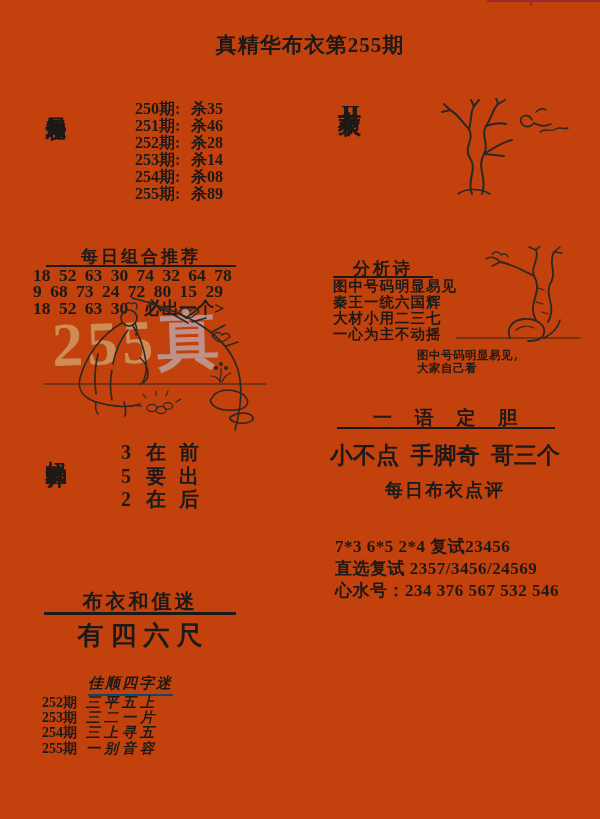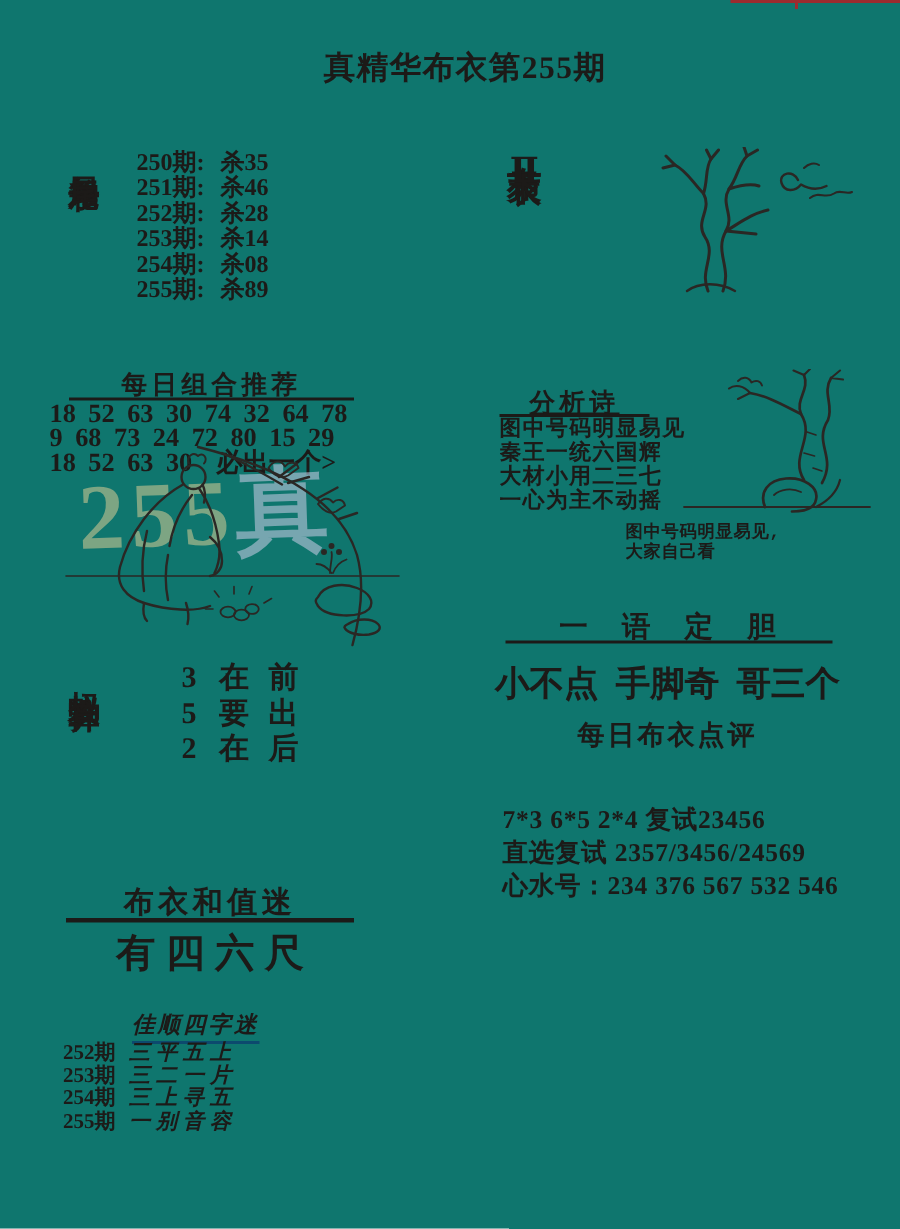--- a/index.html
+++ b/index.html
@@ -1,34 +1,34 @@
 <!DOCTYPE html>
 <html><head>
 <meta charset="utf-8">
 <style>
   html,body{margin:0;padding:0;background:#e8e8e8;}
   .page{
     position:relative;width:600px;height:819px;margin:0 auto;
-    background:#0f766e;overflow:hidden;
+    background:#c2410c;overflow:hidden;
     font-family:"Liberation Serif","DejaVu Serif",serif;
     color:#1c1a18;font-weight:bold;
   }
   .abs{position:absolute;}
   .vlabel{
     writing-mode:vertical-rl;text-orientation:upright;
     font-weight:bold;white-space:nowrap;
   }
   .rule{background:#1c1a18;}
   svg{display:block;}
   
   .title{left:160px;top:31px;width:300px;font-size:21px;letter-spacing:1px;text-align:center;}
   
   .dk-label{left:42px;top:100px;font-size:21px;letter-spacing:1px;}
   .dk-rows{left:91px;top:101px;display:flex;flex-direction:column;font-size:16px;line-height:16.9px;}
-  .dk-row{display:flex;}
+  .dk-row{display:flex;margin-left:44px;}
   .dk-row .p{width:56px;}
   
   .combo-title{left:46px;top:245px;width:190px;font-size:17px;letter-spacing:3px;text-align:center;}
   .combo-rule{left:46px;top:265px;width:190px;height:2px;}
   .combo-lines{left:33px;top:267px;width:222px;font-size:17.5px;line-height:16.3px;word-spacing:4px;}
   .combo-l3{display:flex;gap:16px;}
   
   .wm{left:52px;top:300px;font-size:62px;transform:rotate(-2deg);letter-spacing:4px;z-index:0;font-weight:bold;}
   .wm .n{color:rgba(216,204,150,.55);}
   .wm .c{color:rgba(188,198,220,.6);}
@@ -43,21 +43,21 @@
   .sum-rule{left:44px;top:612px;width:192px;height:3px;}
   .sum-text{left:46px;top:618px;width:188px;font-size:26px;letter-spacing:7px;text-align:center;text-indent:7px;}
   
   .fc-title{left:88px;top:674px;font-size:15px;font-style:italic;letter-spacing:2px;border-bottom:2px solid #0c4a6e;padding-bottom:1px;}
   .fc-rows{left:42px;top:695px;display:flex;flex-direction:column;font-size:14px;line-height:15.2px;}
   .fc-row{display:flex;gap:9px;align-items:flex-end;}
   .fc-row .t{font-style:italic;letter-spacing:4px;}
   
   .bw-label{left:334px;top:92px;font-size:23px;letter-spacing:2px;}
   
-  .an-title{left:333px;top:257px;width:100px;font-size:17px;letter-spacing:3px;text-align:center;text-decoration:underline;}
+  .an-title{left:333px;top:257px;width:100px;font-size:17px;letter-spacing:3px;text-align:center;}
   .an-rule{left:333px;top:276px;width:100px;height:2px;}
   .an-poem{left:333px;top:279px;font-size:14.5px;line-height:15.9px;letter-spacing:1px;}
   .an-caption{left:417px;top:349px;font-size:11.5px;line-height:13px;letter-spacing:.5px;font-family:Liberation Mono, monospace;}
   
   .dan-title{left:335px;top:405px;width:220px;font-size:19px;letter-spacing:9px;text-align:center;text-indent:9px;}
   .dan-rule{left:337px;top:427px;width:218px;height:2px;}
   .dan-text{left:325px;top:440px;width:240px;font-size:23px;text-align:center;white-space:pre;}
   .dan-sub{left:335px;top:478px;width:220px;font-size:18px;letter-spacing:2px;text-align:center;}
   
   .picks{left:335px;top:536px;font-size:17px;line-height:21.8px;letter-spacing:.5px;}

